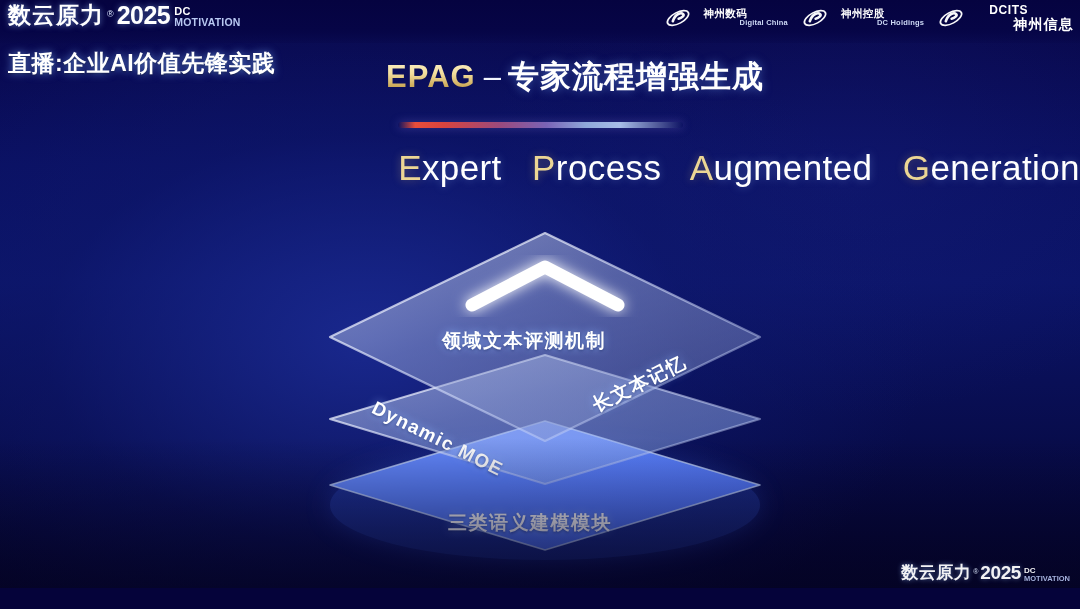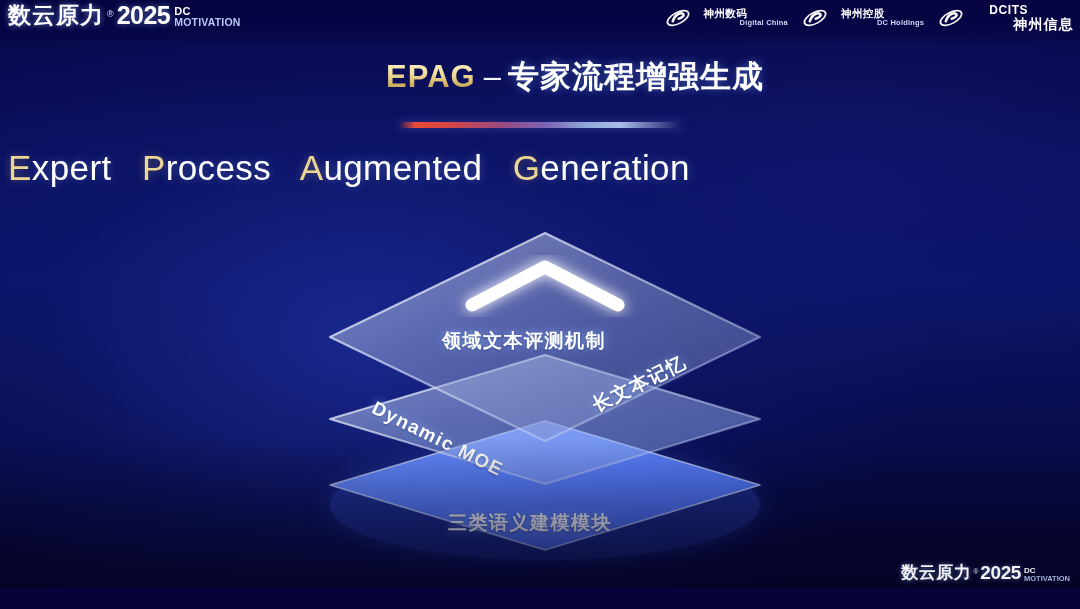--- a/index.html
+++ b/index.html
@@ -106,21 +106,21 @@
       #a8bde8 78%,
       rgba(190,205,240,0.35) 92%,
       rgba(255,255,255,0) 100%);
     filter: blur(0.4px);
     box-shadow: 0 0 10px rgba(140,120,220,.35);
   }
 
   
   #subtitle {
     position:absolute; left:0; top:148px; width:1080px;
-    text-align:left; white-space:nowrap;
+    text-align:right; white-space:nowrap;
     font-size:35px; font-weight:normal; letter-spacing:.4px;
     padding-left:8px;
   }
   #subtitle .cap {
     color:#ecd694;
     text-shadow:0 0 8px rgba(230,200,120,.35);
   }
   #subtitle .rest {
     color:#ffffff;
     text-shadow:0 0 8px rgba(150,190,255,.35);
@@ -195,20 +195,21 @@
   <div id="brand-lockup">
     <span id="brand-cn">数云原力</span>
     <span id="brand-reg">®</span>
     <span id="brand-year">2025</span>
     <span id="brand-dc-block">
       <span id="brand-dc">DC</span>
       <span id="brand-motivation">MOTIVATION</span>
     </span>
   </div>
 
+  <div id="live-line">直播:企业AI价值先锋实践</div>
 
   <div id="logo-row">
 
     <div class="logo-item">
       <svg class="logo-mark" viewBox="0 0 40 40">
         <ellipse cx="20" cy="20" rx="18" ry="8.5" transform="rotate(-28 20 20)" fill="none" stroke="#ffffff" stroke-width="2.6"></ellipse>
         <path d="M12 25 C16 13, 25 11, 28 14 C30 16, 26 20, 21 21" fill="none" stroke="#ffffff" stroke-width="4" stroke-linecap="round"></path>
       </svg>
       <span class="logo-text">
         <span class="logo-cn">神州数码</span>

